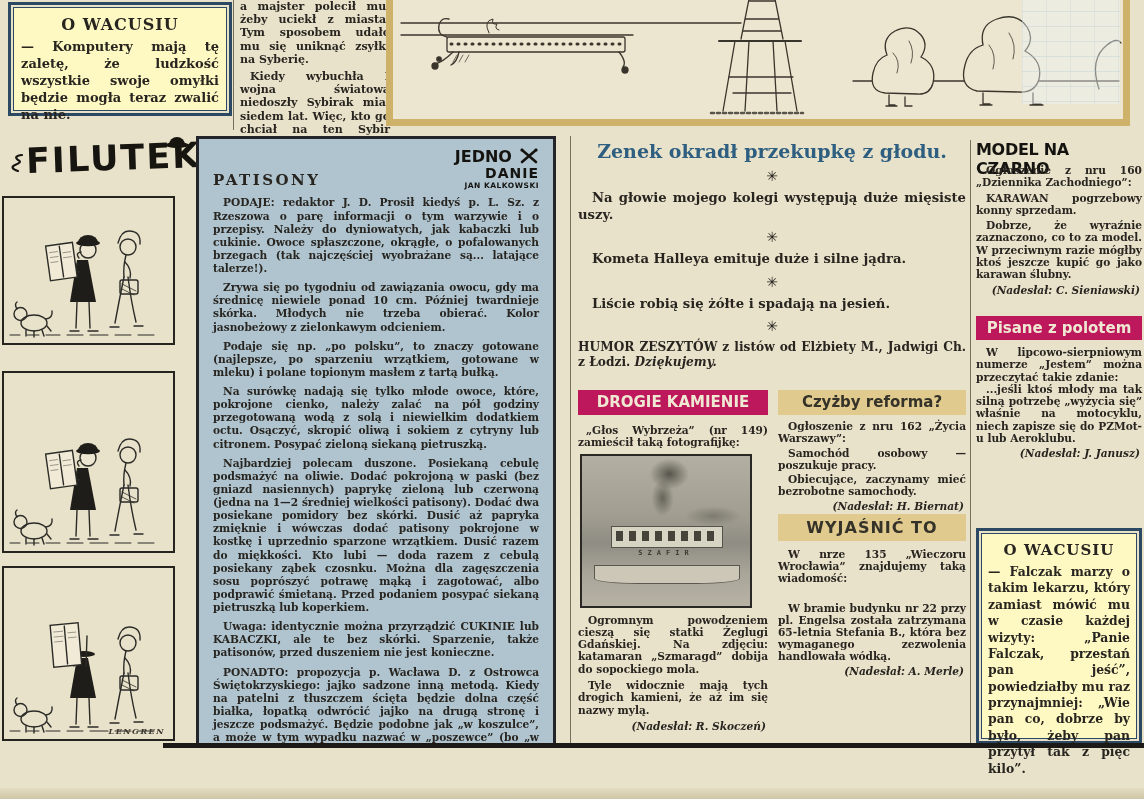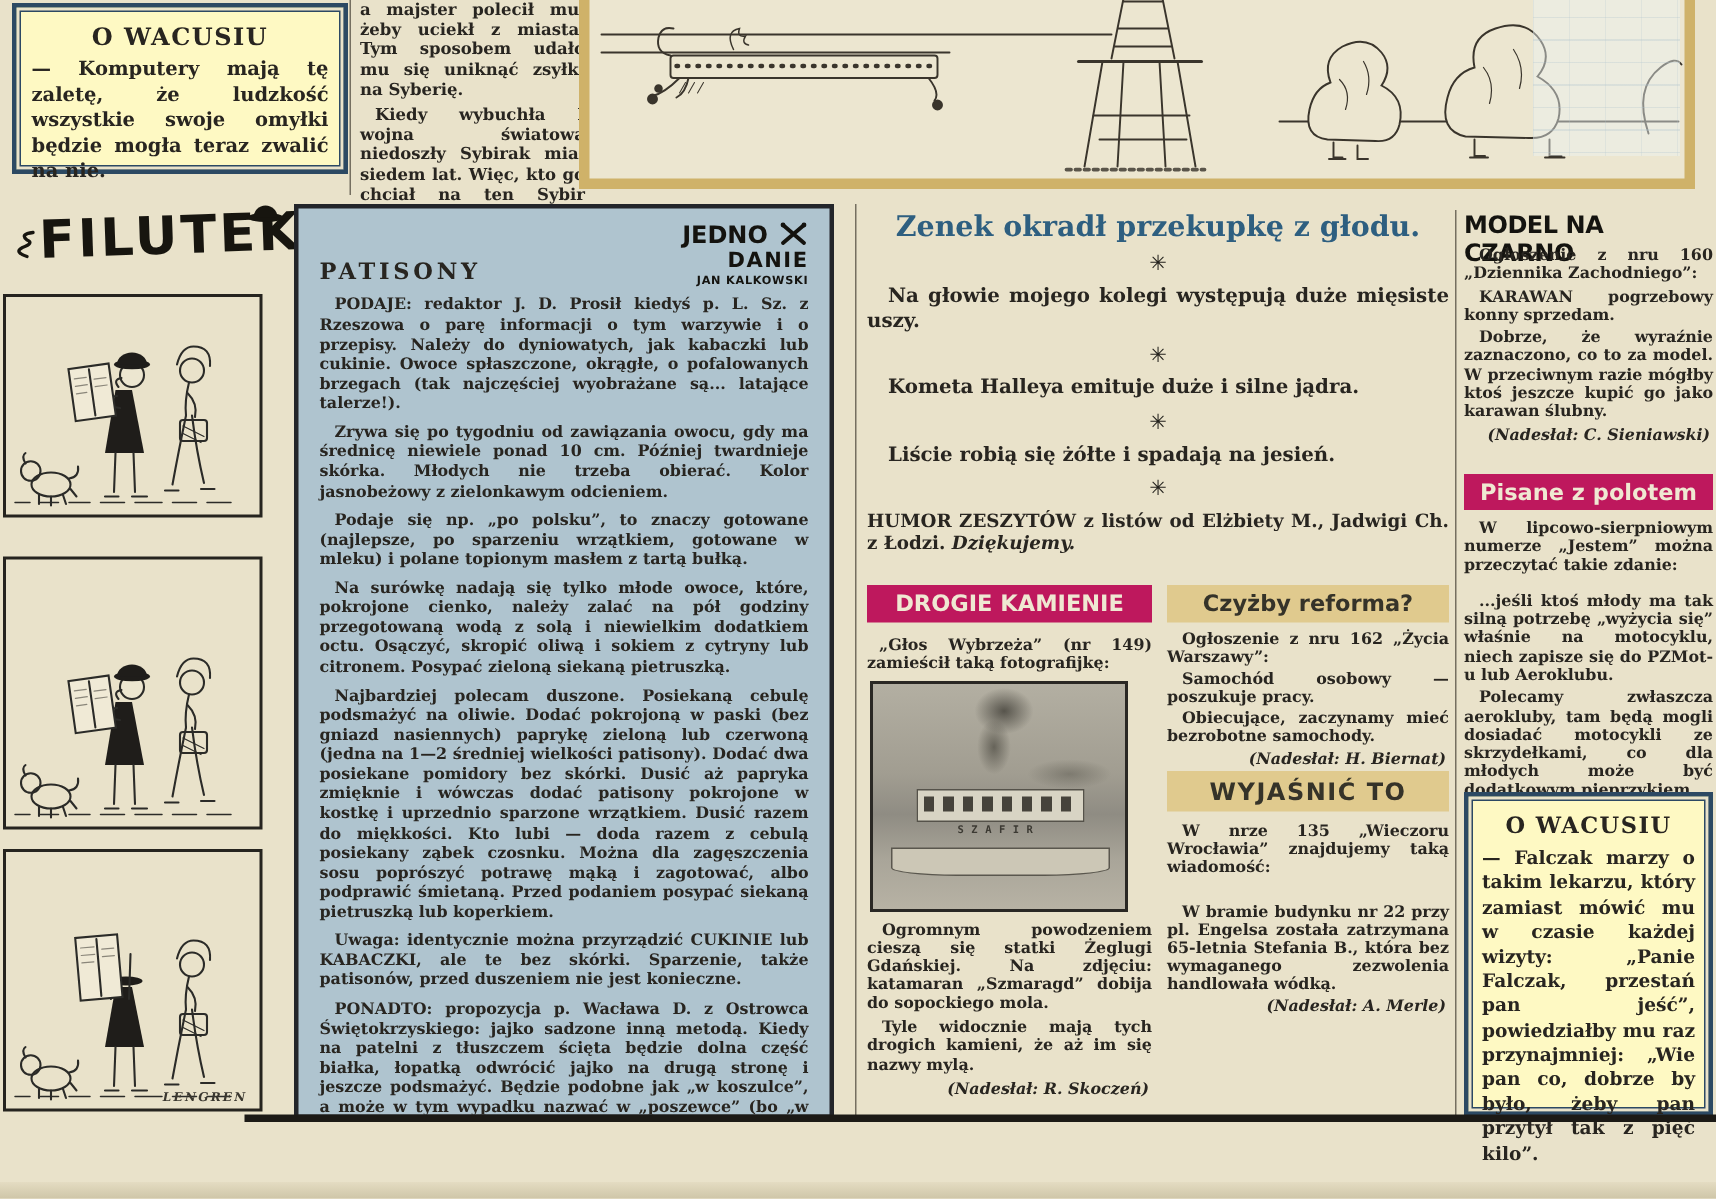--- a/index.html
+++ b/index.html
@@ -293,23 +293,22 @@
   <div class="section-title-plain" style="left:976px;top:140px;width:168px;font-size:16px;">MODEL NA CZARNO</div>
   <div class="colbox" style="left:976px;top:164px;width:166px;">
     <p class="para mid" style="margin-bottom:3px;">Ogłoszenie z nru 160 „Dziennika Zachodniego”:</p>
     <p class="para mid b" style="margin-bottom:3px;">KARAWAN pogrzebowy konny sprzedam.</p>
     <p class="para mid" style="margin-bottom:3px;">Dobrze, że wyraźnie zaznaczono, co to za model. W przeciwnym razie mógłby ktoś jeszcze kupić go jako karawan ślubny.</p>
     <p class="credit mid" style="margin-top:0;">(Nadesłał: C. Sieniawski)</p>
   </div>
 
   <div class="bar bar-blue" style="left:976px;top:316px;width:166px;height:24px;line-height:24px;font-size:15px;">Pisane z polotem</div>
   <div class="colbox" style="left:976px;top:346px;width:166px;">
-    <p class="para mid" style="margin-bottom:12px;">W lipcowo-sierpniowym numerze „Jestem” można przeczytać takie zdanie:</p>
+    <p class="para mid" style="margin-bottom:0;">W lipcowo-sierpniowym numerze „Jestem” można przeczytać takie zdanie:</p>
     <p class="para mid b" style="margin-bottom:3px;">...jeśli ktoś młody ma tak silną potrzebę „wyżycia się” właśnie na motocyklu, niech zapisze się do PZMot-u lub Aeroklubu.</p>
-    <p class="para mid" style="margin-bottom:3px;">Polecamy zwłaszcza aerokluby, tam będą mogli dosiadać motocykli ze skrzydełkami, co dla młodych może być dodatkowym pieprzykiem.</p>
     <p class="credit mid" style="margin-top:0;">(Nadesłał: J. Janusz)</p>
   </div>
 
   <div class="navy-box" style="left:976px;top:528px;width:166px;height:216px;padding:8px 9px 0;">
     <div class="box-title" style="font-size:15px;">O WACUSIU</div>
     <p class="box-text" style="font-size:12.4px;line-height:1.32;">— Falczak marzy o takim lekarzu, który zamiast mówić mu w czasie każdej wizyty: „Panie Falczak, przestań pan jeść”, powiedziałby mu raz przynajmniej: „Wie pan co, dobrze by było, żeby pan przytył tak z pięć kilo”.</p>
   </div>
 
   <div class="thickrule" style="left:163px;top:743px;width:981px;height:5px;"></div>
 </div>

